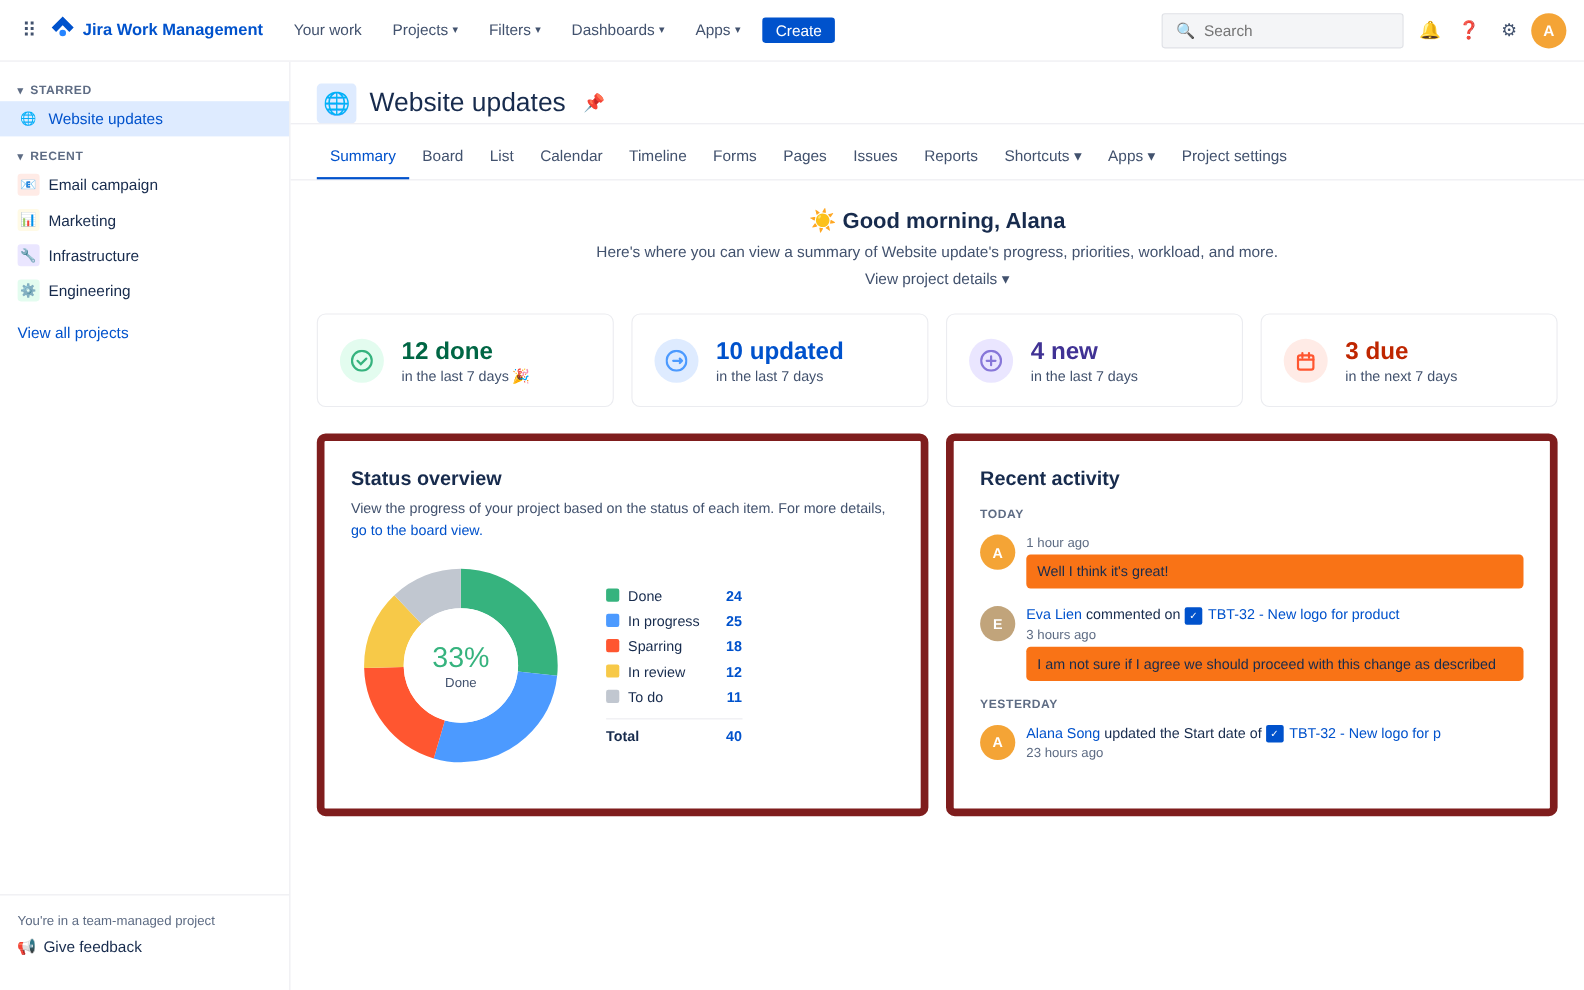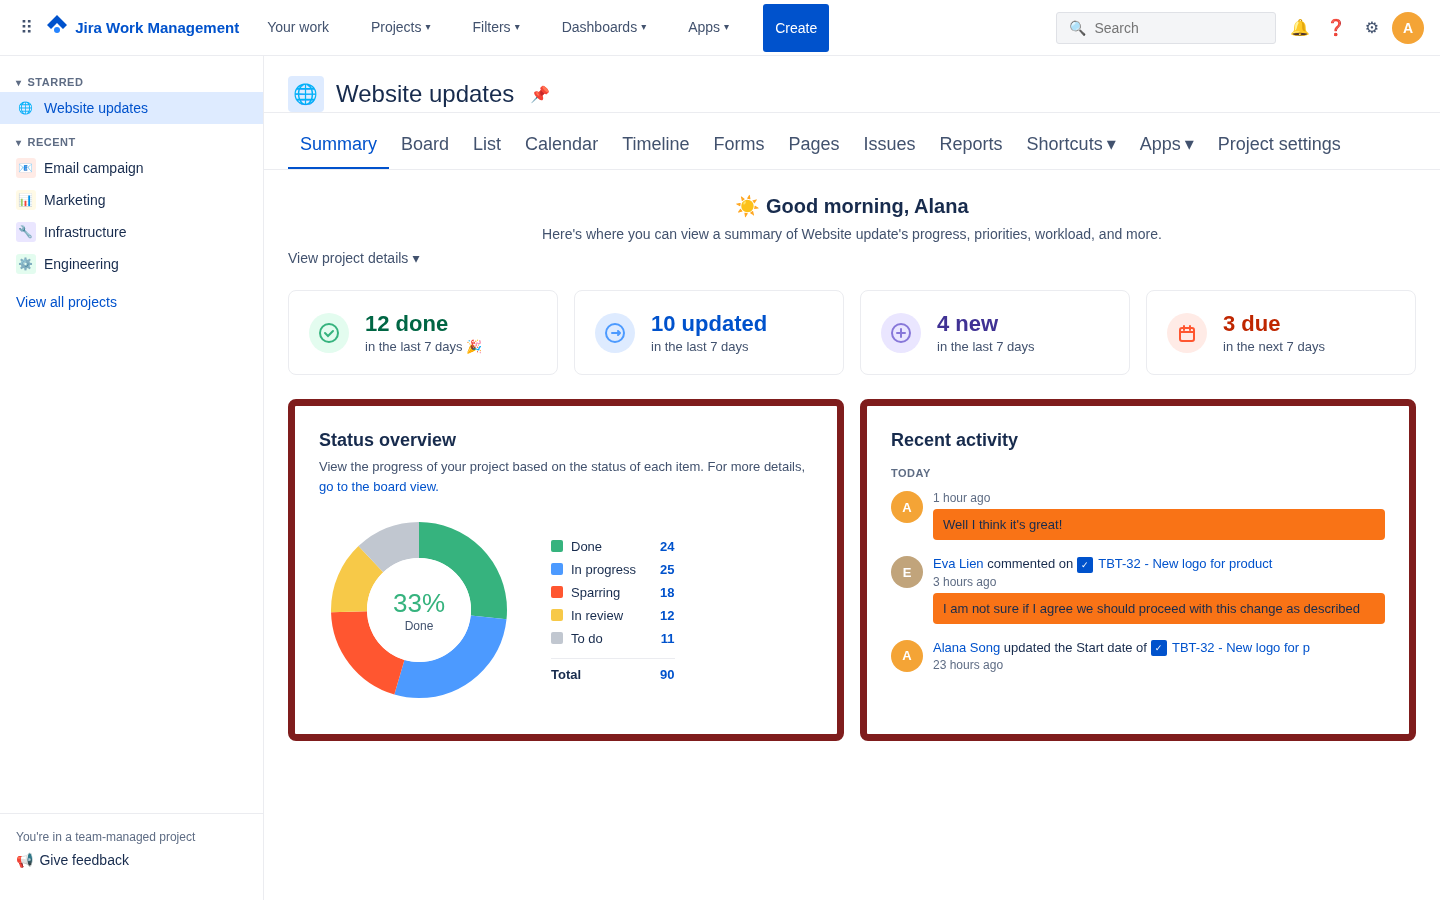--- a/index.html
+++ b/index.html
@@ -7,30 +7,30 @@
 
     
     .topnav {
       display: flex; align-items: center; height: 56px;
       background: #fff; border-bottom: 1px solid #ebecf0;
       padding: 0 16px; gap: 8px; position: fixed; top: 0; left: 0; right: 0; z-index: 100;
     }
     .topnav-grid { color: #42526e; cursor: pointer; padding: 4px; font-size: 18px; }
     .topnav-logo { display: flex; align-items: center; gap: 6px; color: #0052cc; font-weight: 700; font-size: 15px; margin-right: 8px; }
     .topnav-logo .logo-icon { font-size: 22px; }
-    .topnav-nav { display: flex; align-items: center; gap: 18px; }
+    .topnav-nav { display: flex; align-items: center; gap: 4px; }
     .topnav-item {
       padding: 0 12px; height: 56px; display: flex; align-items: center;
       gap: 4px; cursor: pointer; color: #42526e; font-size: 14px; font-weight: 500;
       border-bottom: 2px solid transparent; white-space: nowrap;
     }
     .topnav-chevron { font-size: 10px; }
     .topnav-create {
       background: #0052cc; color: #fff; border: none; border-radius: 3px;
-      padding: 0 12px; height: 48px; font-size: 14px; font-weight: 500; cursor: pointer; margin-left: 4px;
+      padding: 0 12px; height: 23px; font-size: 14px; font-weight: 500; cursor: pointer; margin-left: 4px;
     }
     .topnav-spacer { flex: 1; }
     .topnav-search {
       display: flex; align-items: center; gap: 8px;
       background: #f4f5f7; border: 1px solid #dfe1e6; border-radius: 3px;
       padding: 0 12px; height: 32px; width: 220px; cursor: pointer;
     }
     .topnav-search input { border: none; background: transparent; outline: none; font-size: 14px; color: #42526e; width: 160px; }
     .topnav-search-icon { color: #42526e; font-size: 14px; }
     .topnav-icons { display: flex; align-items: center; gap: 4px; }
@@ -79,34 +79,34 @@
       display: flex; align-items: center; gap: 12px;
       padding: 20px 24px 0; border-bottom: 1px solid #ebecf0;
     }
     .project-header-icon { width: 36px; height: 36px; border-radius: 4px; background: #deebff; display: flex; align-items: center; justify-content: center; font-size: 20px; }
     .project-header-title { font-size: 24px; font-weight: 500; color: #172b4d; }
     .project-header-pin { color: #5e6c84; cursor: pointer; font-size: 16px; margin-left: 4px; }
 
     
     .tabs { display: flex; align-items: center; gap: 0; padding: 0 24px; border-bottom: 1px solid #ebecf0; margin-top: 8px; }
     .tab {
-      padding: 12px 12px; font-size: 18px; color: #42526e; cursor: pointer;
+      padding: 12px 12px; font-size: 14px; color: #42526e; cursor: pointer;
       border-bottom: 2px solid transparent; white-space: nowrap;
     }
     .tab.active { color: #0052cc; border-bottom-color: #0052cc; font-weight: 500; }
     .tab-with-chevron { display: flex; align-items: center; gap: 4px; }
 
     
     .content { padding: 24px; }
 
     
     .greeting { text-align: center; margin-bottom: 24px; }
     .greeting-title { font-size: 20px; font-weight: 600; color: #172b4d; margin-bottom: 8px; }
     .greeting-subtitle { font-size: 14px; color: #42526e; }
-    .view-details { display: flex; align-items: center; gap: 4px; margin-top: 8px; color: #42526e; font-size: 14px; cursor: pointer; }
+    .view-details { display: flex; align-items: center; justify-content: center; gap: 4px; margin-top: 8px; color: #42526e; font-size: 14px; cursor: pointer; }
 
     
     .stats-row { display: flex; gap: 16px; margin-bottom: 24px; }
     .stat-card {
       flex: 1; background: #fff; border: 1px solid #ebecf0; border-radius: 8px;
       padding: 20px; display: flex; align-items: center; gap: 16px;
     }
     .stat-icon-wrap {
       width: 40px; height: 40px; border-radius: 50%; display: flex; align-items: center; justify-content: center; font-size: 18px; flex-shrink: 0;
     }
@@ -405,21 +405,21 @@
                 <div class="legend-left">
                   <div class="legend-dot" style="background:#c1c7d0"></div>
                   <span class="legend-label">To do</span>
                 </div>
                 <span class="legend-value">11</span>
               </div>
               <div class="legend-item legend-total">
                 <div class="legend-left">
                   <span class="legend-label">Total</span>
                 </div>
-                <span class="legend-value">90</span>
+                <span class="legend-value">40</span>
               </div>
             </div>
           </div>
         </div>
 
         <div class="panel panel-right">
           <div class="panel-title">Recent activity</div>
 
           <div style="margin-top:16px">
             <div class="activity-section">TODAY</div>
@@ -441,20 +441,21 @@
                   <span class="activity-ticket-icon">✓</span>
                   <a>TBT-32 - New logo for product</a>
                 </div>
                 <div class="activity-time">3 hours ago</div>
                 <div class="activity-comment">I am not sure if I agree we should proceed with this change as described</div>
               </div>
             </div>
           </div>
 
           <div style="margin-top:16px">
+            <div class="activity-section">YESTERDAY</div>
 
             <div class="activity-item">
               <div class="activity-avatar">A</div>
               <div class="activity-content">
                 <div class="activity-header">
                   <a>Alana Song</a>
                   updated the Start date of
                   <span class="activity-ticket-icon">✓</span>
                   <a>TBT-32 - New logo for p</a>
                 </div>

